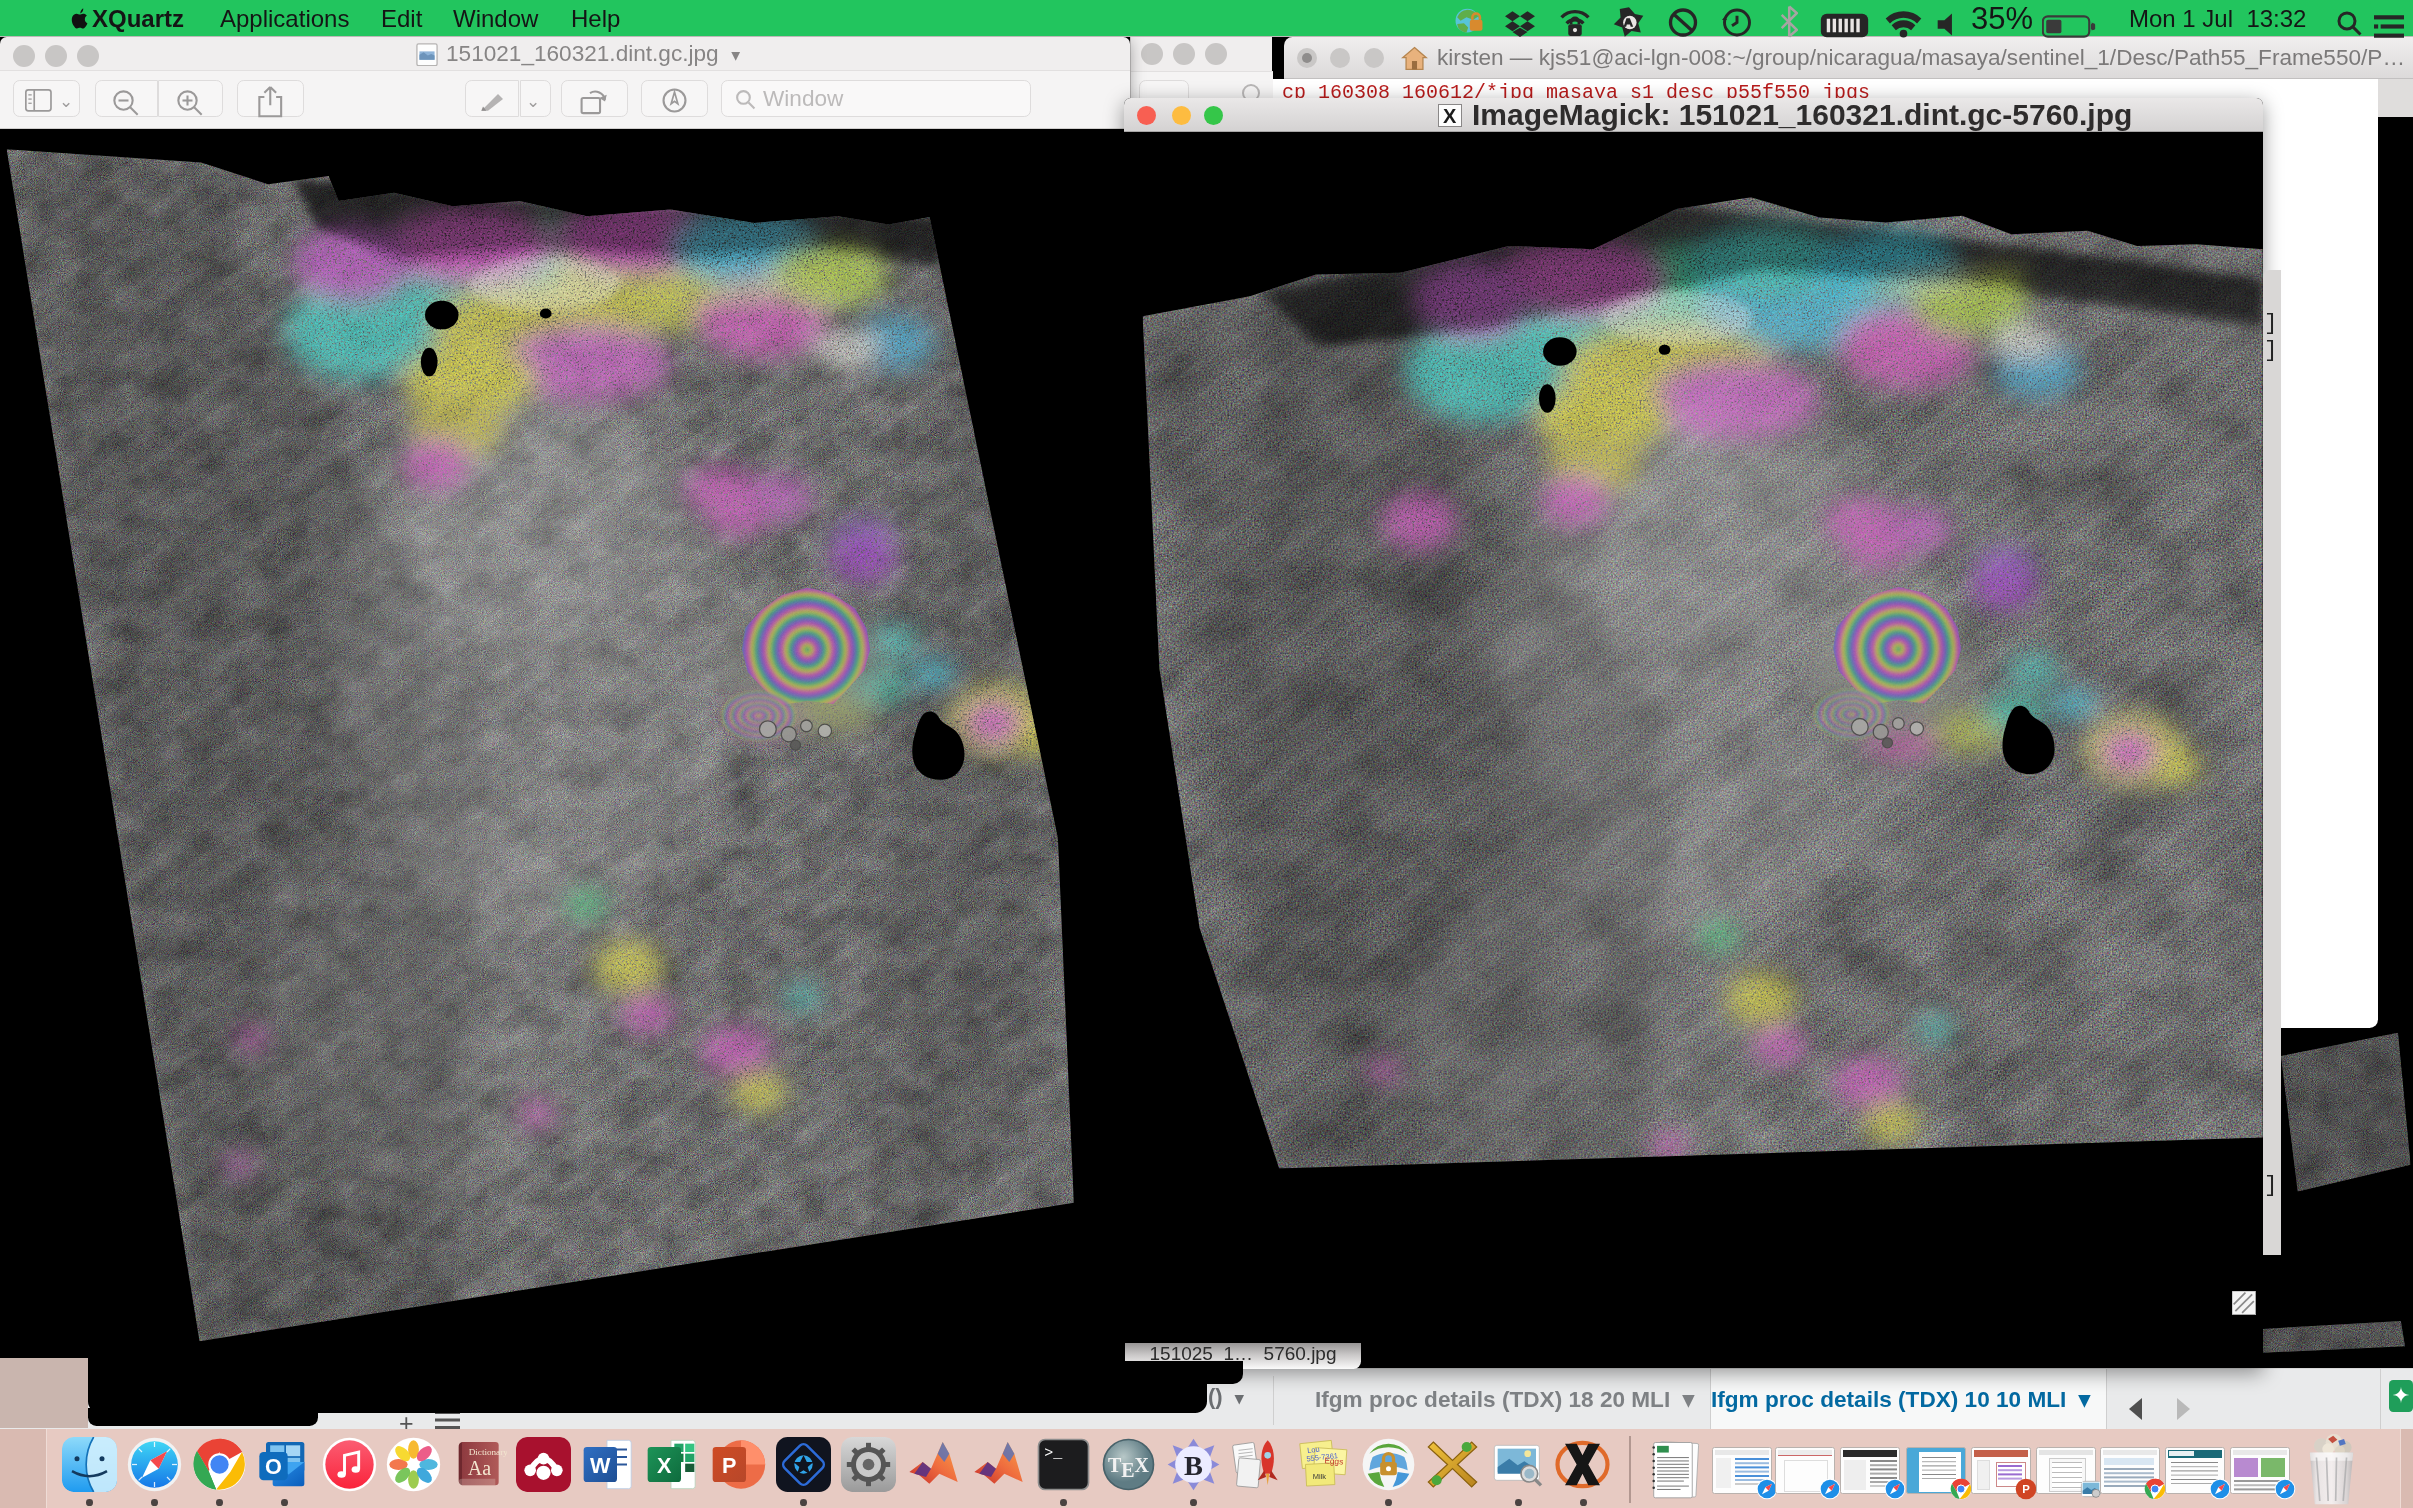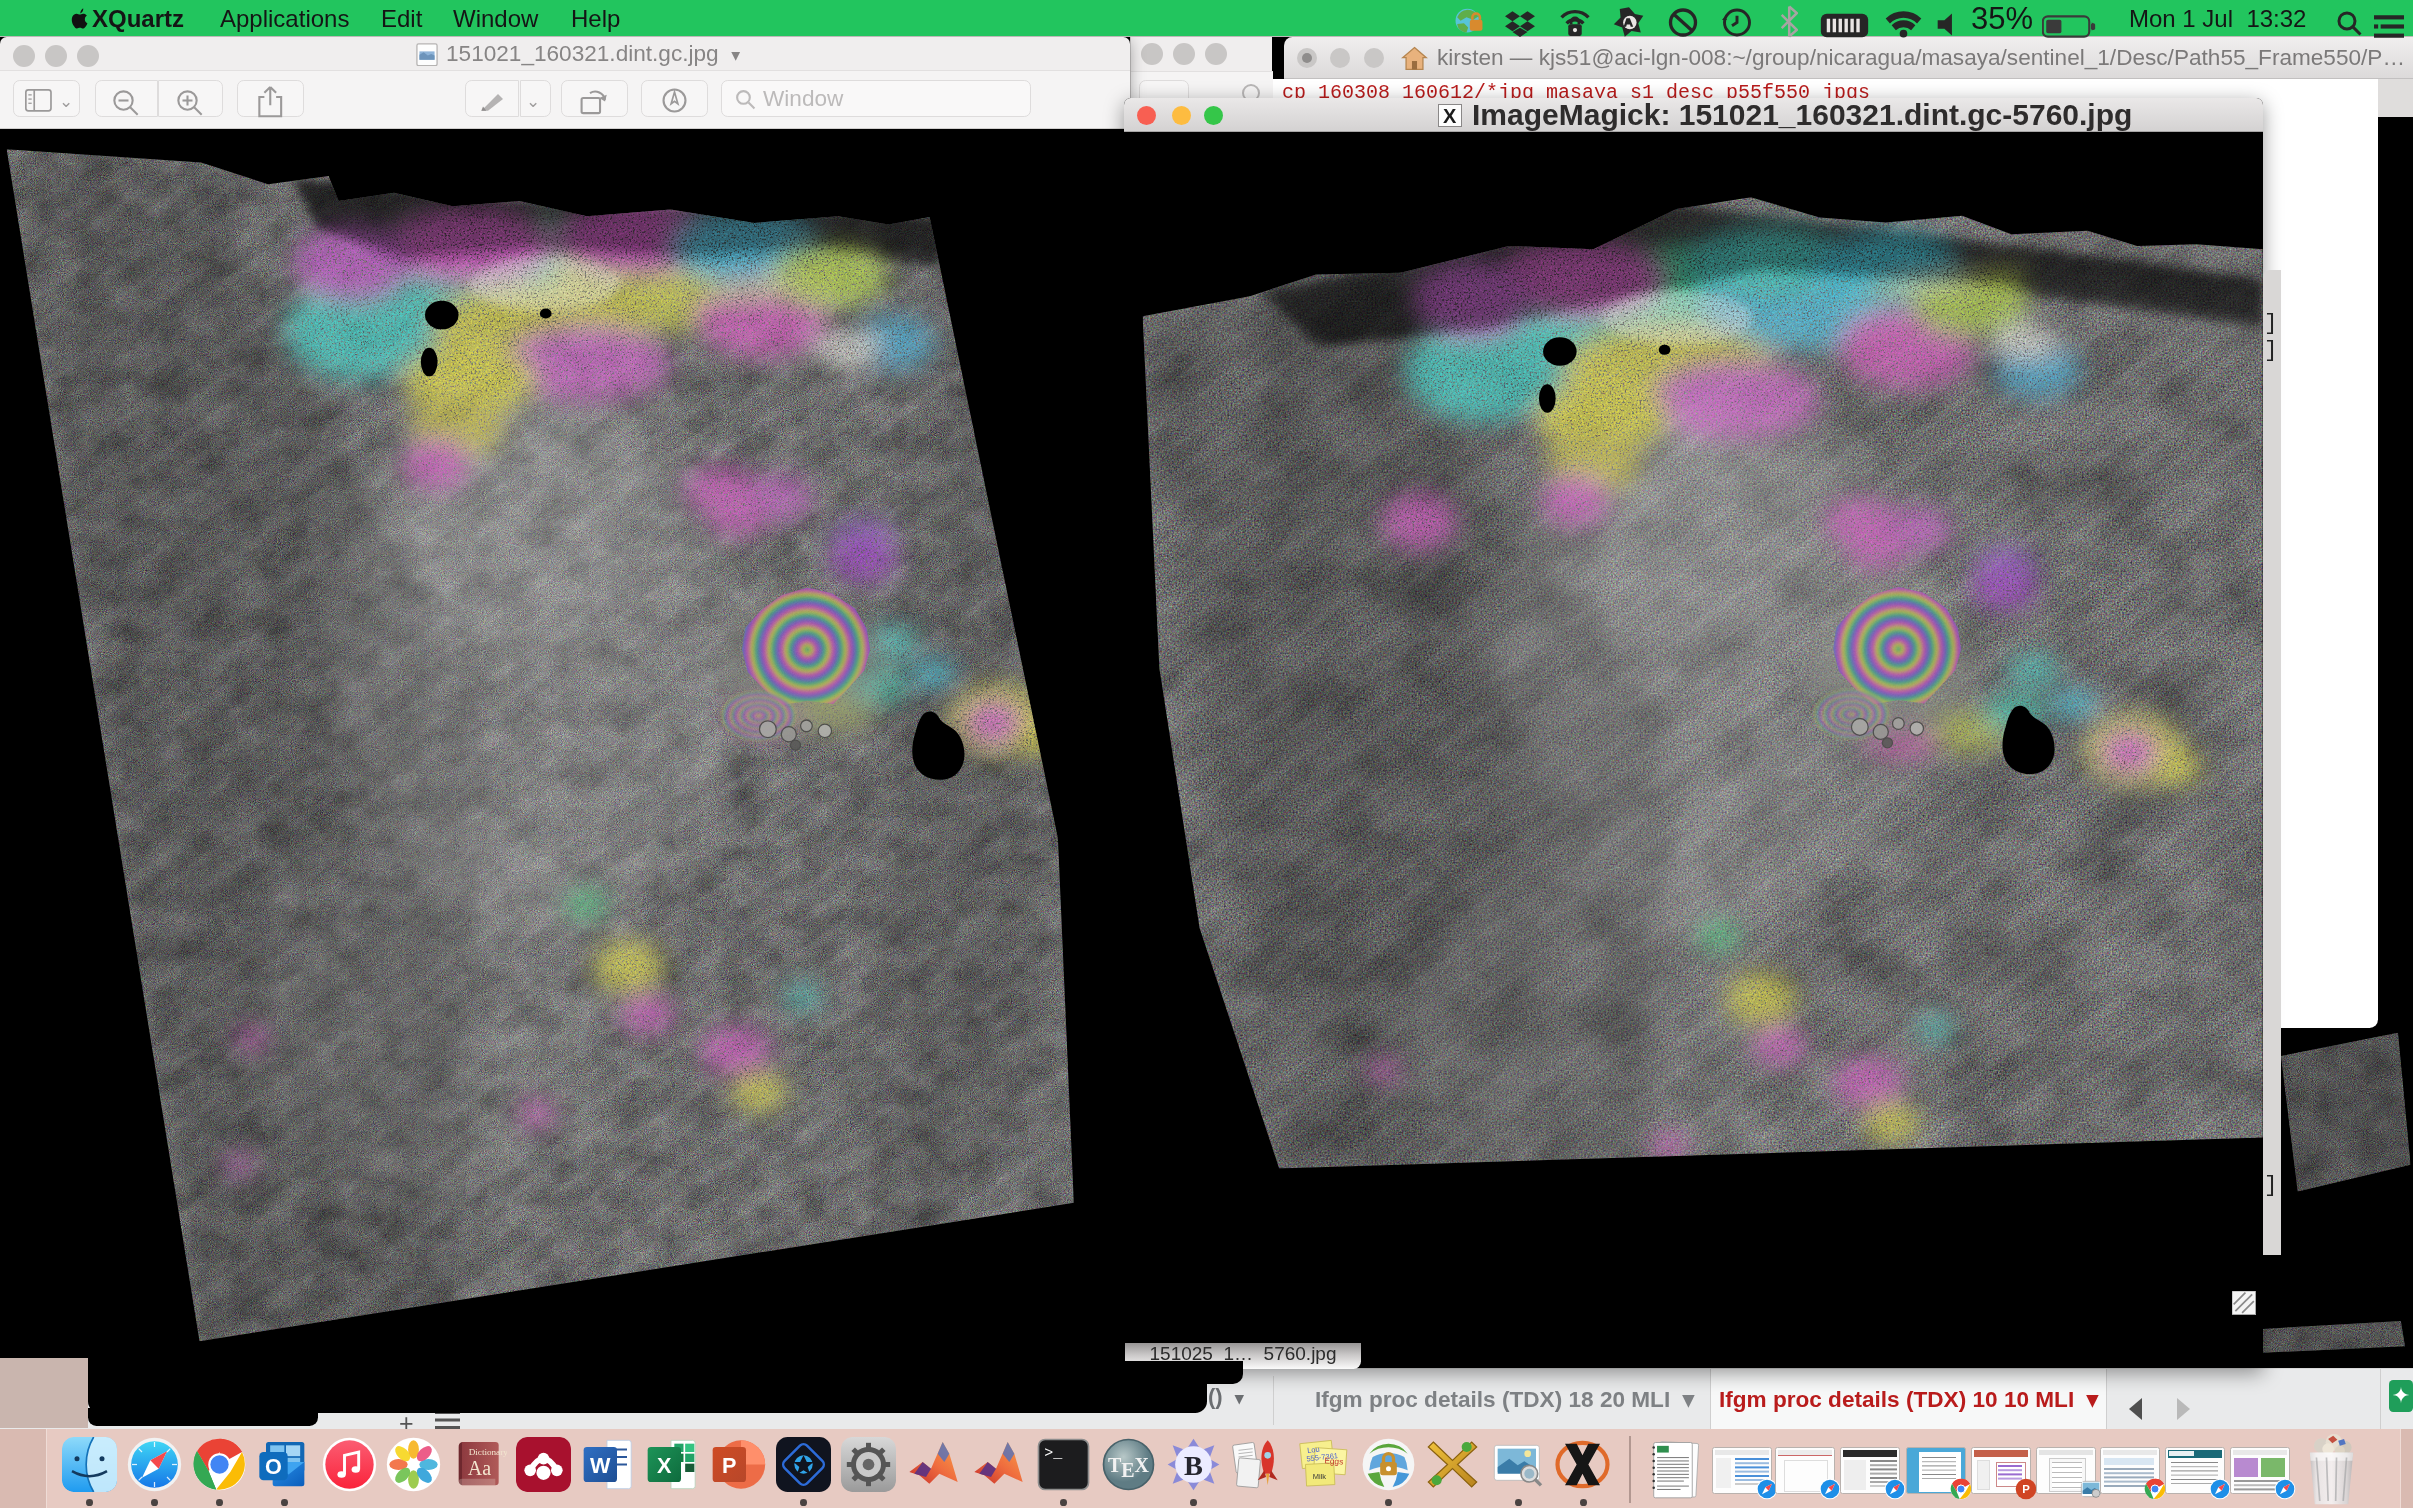--- a/index.html
+++ b/index.html
@@ -42,21 +42,21 @@
 </style>
 </head>
 <body>
 <div id="screen">
 
   <div id="sheetsbar">
     <div class="abs" style="left:399px; top:40px; font-size:25px; color:#555;">+</div>
     <div class="abs" style="left:435px; top:42px; width:25px; height:3.4px; background:#555; box-shadow:0 7.5px 0 #555, 0 15px 0 #555;"></div>
     <div class="abs" style="left:1273px; top:6.7px; width:0.8px; height:49px; background:#cfcfcf;"></div>
     <div class="abs" style="left:1299px; top:0; width:411px; height:61px; line-height:61px; text-align:center; font-size:22.6px; font-weight:bold; color:#7e8184;">Ifgm proc details (TDX) 18 20 MLI&nbsp;&nbsp;▾</div>
-    <div class="abs" style="left:1710px; top:0; width:397px; height:61px; background:#f7f8f8; border-left:0.8px solid #cfcfcf; border-right:0.8px solid #cfcfcf; line-height:61px; text-align:center; font-size:22.6px; font-weight:bold; color:#b91c1c;">Ifgm proc details (TDX) 10 10 MLI&nbsp;&nbsp;▾</div>
+    <div class="abs" style="left:1710px; top:0; width:397px; height:61px; background:#f7f8f8; border-left:0.8px solid #cfcfcf; border-right:0.8px solid #cfcfcf; line-height:61px; text-align:left; font-size:22.6px; font-weight:bold; color:#0369a1;">Ifgm proc details (TDX) 10 10 MLI&nbsp;&nbsp;▾</div>
     <div class="abs" style="left:2129px; top:28.5px; width:0; height:0; border-top:11.7px solid transparent; border-bottom:11.7px solid transparent; border-right:13.4px solid #4f4f4f;"></div>
     <div class="abs" style="left:2177px; top:28.5px; width:0; height:0; border-top:11.7px solid transparent; border-bottom:11.7px solid transparent; border-left:13.4px solid #b9b9b9;"></div>
     <div class="abs" style="left:2380px; top:0; width:0.8px; height:61px; background:#cfcfcf;"></div>
     <div class="abs" style="left:2389px; top:11px; width:24px; height:32px; background:#1f9e5a; border-radius:4.2px; color:#fff; text-align:center; line-height:32px; font-size:22px;">✦</div>
   </div>
 
   <div id="preview2">
     <div class="tl" style="left:10px; top:5.9px; width:22px; height:22px; background:#c8c6c5;"></div>
     <div class="tl" style="left:42px; top:5.9px; width:22px; height:22px; background:#c8c6c5;"></div>
     <div class="tl" style="left:74px; top:5.9px; width:22px; height:22px; background:#c8c6c5;"></div>

